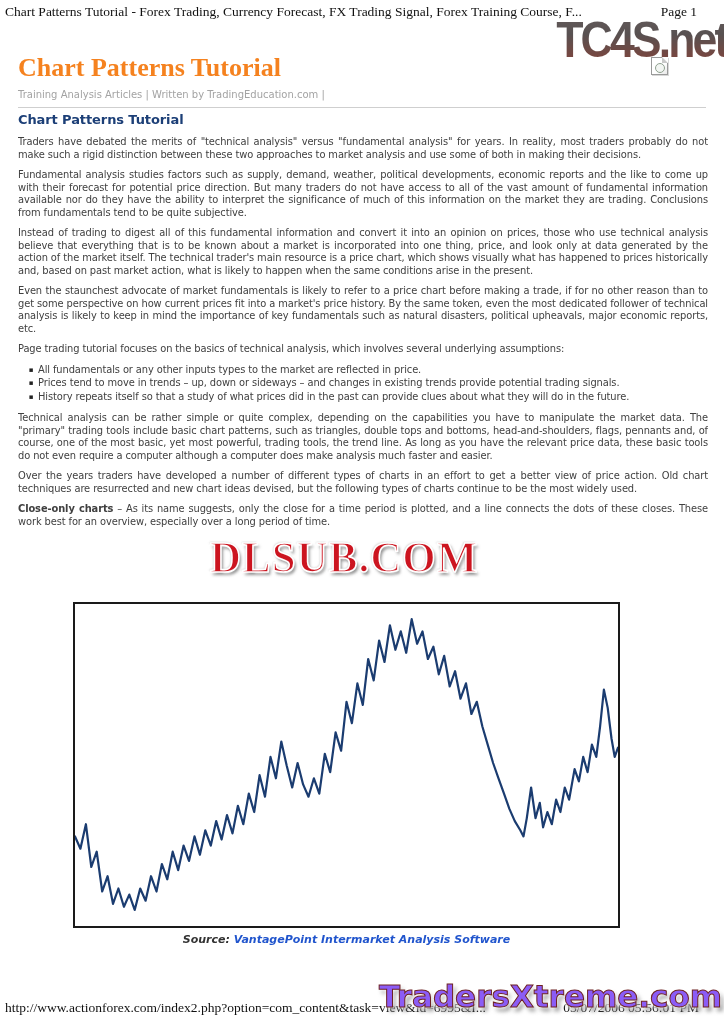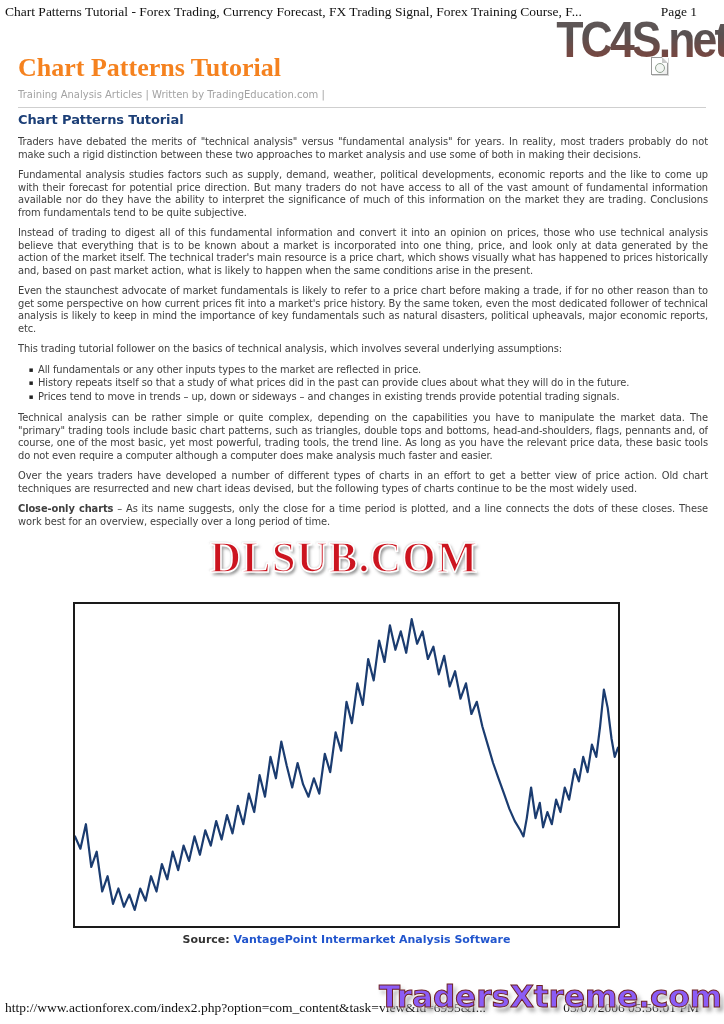--- a/index.html
+++ b/index.html
@@ -116,21 +116,21 @@
     position: absolute; left: 73px; top: 602px;
     width: 547px; height: 326px;
     border: 2px solid #1a1a1a; background: #ffffff;
     z-index: 1;
   }
   .chart-frame svg { display: block; }
 
   .chart-caption {
     position: absolute; left: 73px; top: 933px; width: 547px;
     text-align: center;
-    font-size: 11px; font-weight: 700;
+    font-size: 11px; font-style: italic; font-weight: 700;
     color: #333333;
     z-index: 1;
   }
   .chart-caption a, .chart-caption .src-link { color: #2155cd; text-decoration: none; }
 </style>
 </head>
 <body>
 
 <div class="print-header">
   <span class="ph-title">Chart Patterns Tutorial - Forex Trading, Currency Forecast, FX Trading Signal, Forex Training Course, F...</span>
@@ -147,26 +147,26 @@
   <div class="article-byline">Training Analysis Articles |  Written by TradingEducation.com |</div>
 </div>
 
 <div class="article-body">
   <div class="section-heading">Chart Patterns Tutorial</div>
 
   <p>Traders have debated the merits of "technical analysis" versus "fundamental analysis" for years. In reality, most traders probably do not make such a rigid distinction between these two approaches to market analysis and use some of both in making their decisions.</p>
   <p>Fundamental analysis studies factors such as supply, demand, weather, political developments, economic reports and the like to come up with their forecast for potential price direction. But many traders do not have access to all of the vast amount of fundamental information available nor do they have the ability to interpret the significance of much of this information on the market they are trading. Conclusions from fundamentals tend to be quite subjective.</p>
   <p>Instead of trading to digest all of this fundamental information and convert it into an opinion on prices, those who use technical analysis believe that everything that is to be known about a market is incorporated into one thing, price, and look only at data generated by the action of the market itself. The technical trader's main resource is a price chart, which shows visually what has happened to prices historically and, based on past market action, what is likely to happen when the same conditions arise in the present.</p>
   <p>Even the staunchest advocate of market fundamentals is likely to refer to a price chart before making a trade, if for no other reason than to get some perspective on how current prices fit into a market's price history. By the same token, even the most dedicated follower of technical analysis is likely to keep in mind the importance of key fundamentals such as natural disasters, political upheavals, major economic reports, etc.</p>
-  <p>This trading tutorial follower on the basics of technical analysis, which involves several underlying assumptions:</p>
+  <p>Page trading tutorial focuses on the basics of technical analysis, which involves several underlying assumptions:</p>
 
   <ul class="assumptions">
     <li><span class="bullet-marker">▪</span><span>All fundamentals or any other inputs types to the market are reflected in price.</span></li>
+    <li><span class="bullet-marker">▪</span><span>Prices tend to move in trends – up, down or sideways – and changes in existing trends provide potential trading signals.</span></li>
     <li><span class="bullet-marker">▪</span><span>History repeats itself so that a study of what prices did in the past can provide clues about what they will do in the future.</span></li>
-    <li><span class="bullet-marker">▪</span><span>Prices tend to move in trends – up, down or sideways – and changes in existing trends provide potential trading signals.</span></li>
   </ul>
 
   <p>Technical analysis can be rather simple or quite complex, depending on the capabilities you have to manipulate the market data. The "primary" trading tools include basic chart patterns, such as triangles, double tops and bottoms, head-and-shoulders, flags, pennants and, of course, one of the most basic, yet most powerful, trading tools, the trend line. As long as you have the relevant price data, these basic tools do not even require a computer although a computer does make analysis much faster and easier.</p>
 
 
   <p>Over the years traders have developed a number of different types of charts in an effort to get a better view of price action. Old chart techniques are resurrected and new chart ideas devised, but the following types of charts continue to be the most widely used.</p>
 
   <p><span class="bold">Close-only charts</span><span> – As its name suggests, only the close for a time period is plotted, and a line connects the dots of these closes. These work best for an overview, especially over a long period of time.</span></p>
 </div>
 

